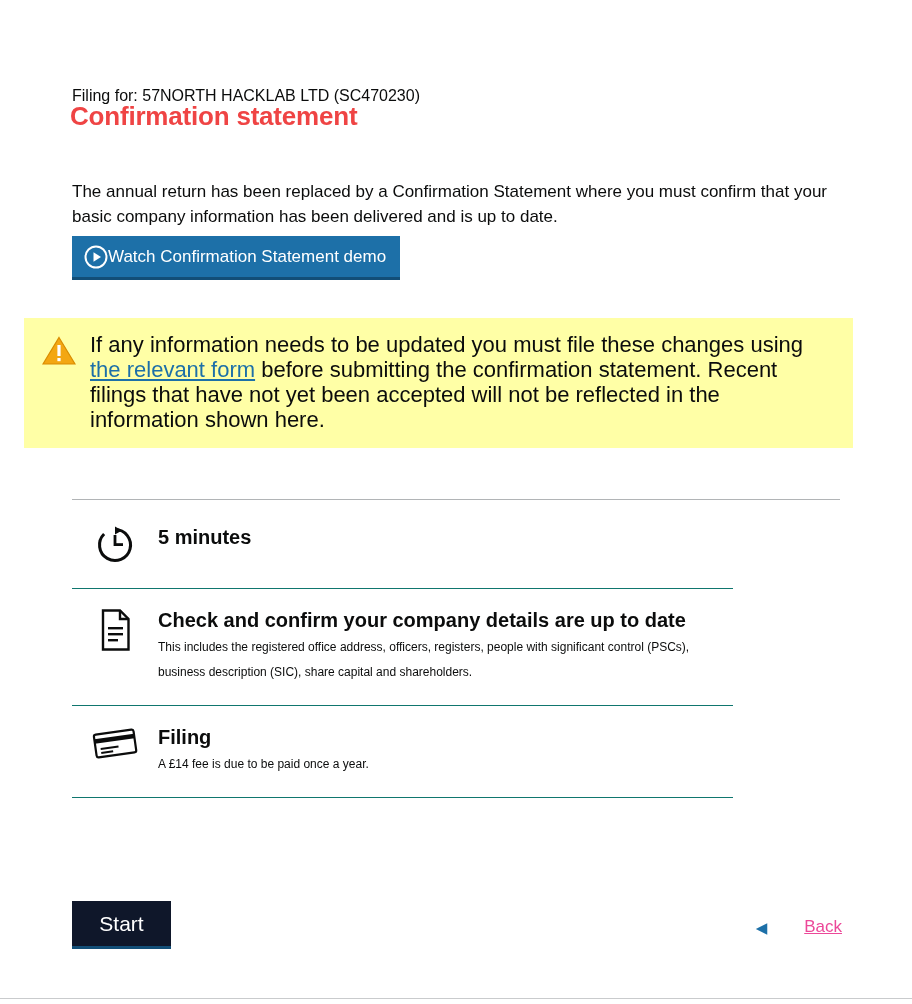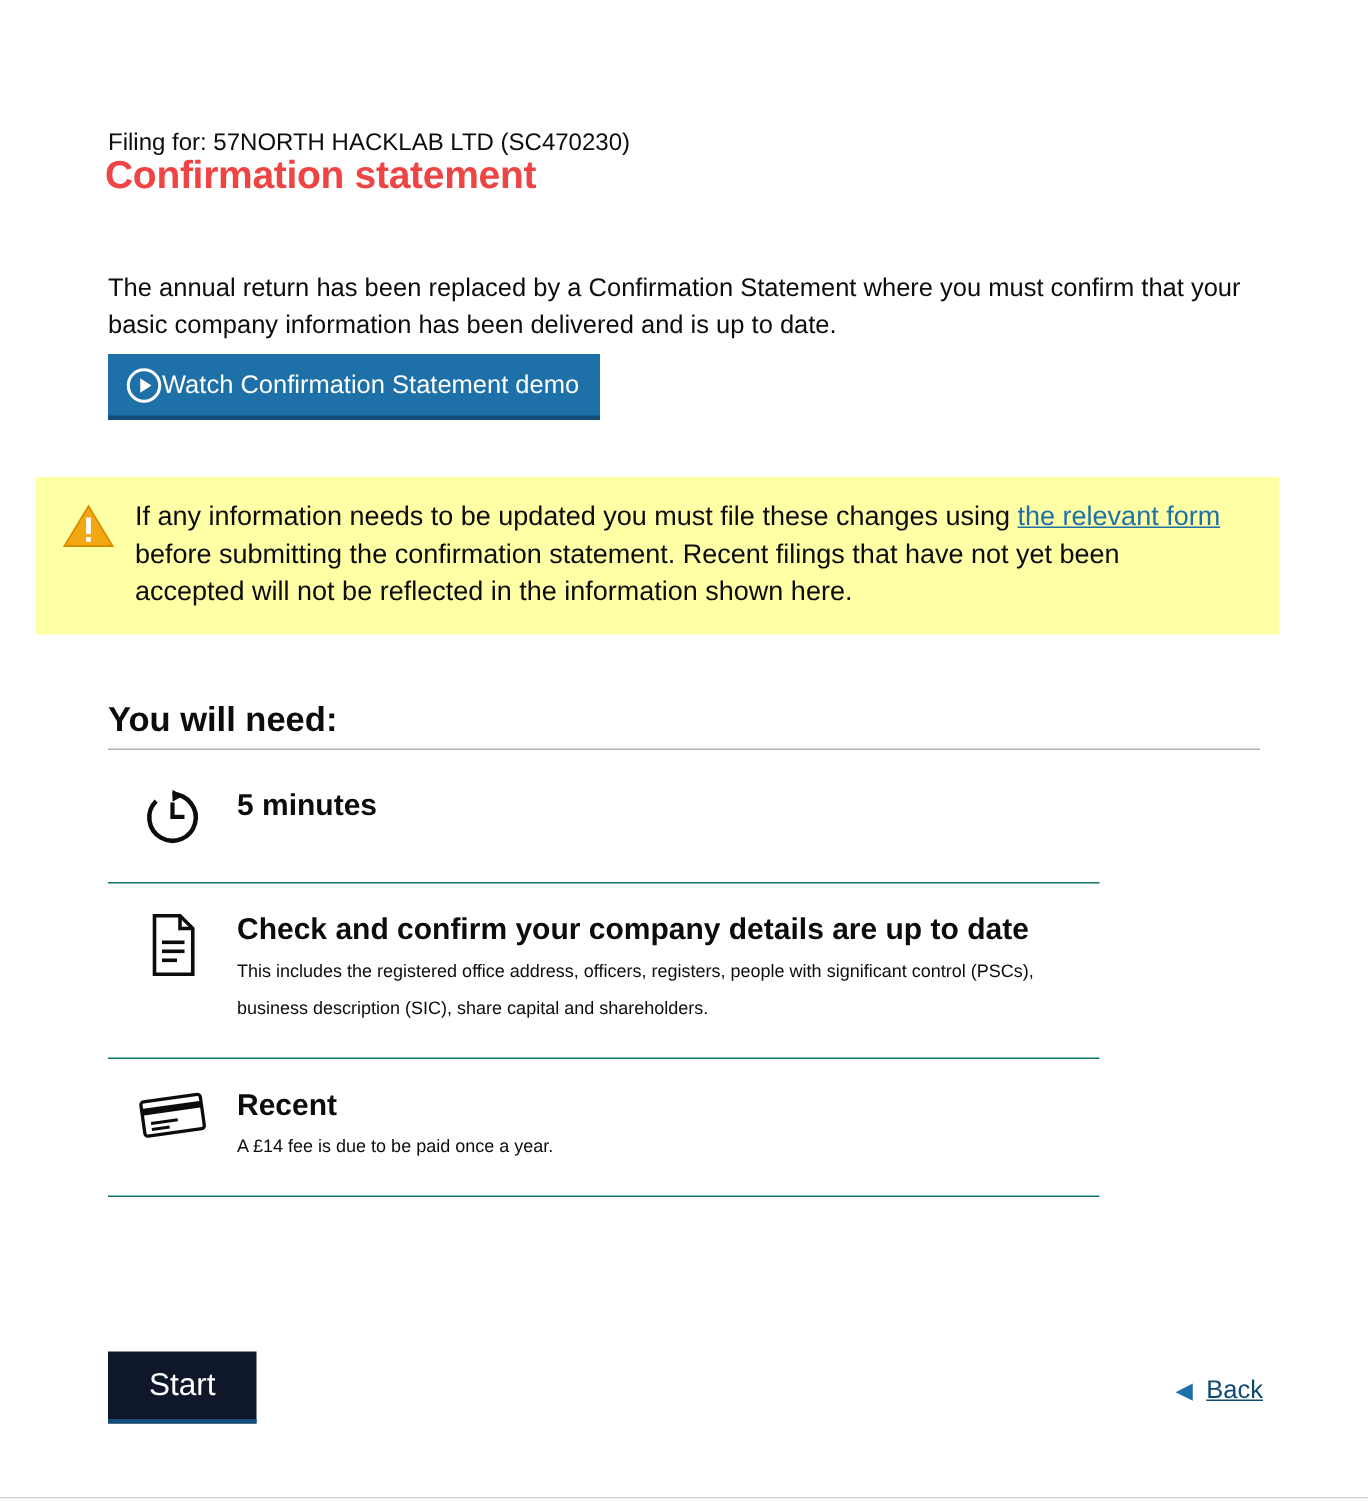--- a/index.html
+++ b/index.html
@@ -91,21 +91,21 @@
     padding: 14px 18px 16px 18px;
   }
   .warning-icon {
     flex: 0 0 36px;
     width: 36px;
     height: 32px;
     margin-top: 4px;
     position: relative;
   }
   .warning-text {
-    font-size: 18px;
+    font-size: 22px;
     line-height: 25px;
     color: #0b0c0c;
     padding-left: 12px;
     max-width: 740px;
   }
   .warning-text a {
     color: #1d70a8;
     text-decoration: underline;
   }
 
@@ -197,22 +197,23 @@
     align-items: center;
     gap: 9px;
     font-size: 17px;
   }
   .back-link .arrow {
     color: #1d70a8;
     font-size: 15px;
     line-height: 15px;
   }
   .back-link a {
-    color: #0c4a6e;
+    color: #ec4899;
     text-decoration: underline;
+    margin-left: 28px;
   }
 
   .footer-rule {
     position: absolute;
     left: 0;
     top: 998px;
     width: 912px;
     height: 1px;
     background: #c9cbcd;
   }
@@ -254,21 +255,20 @@
         <path d="M17 1.5 L33 28 L1 28 Z" fill="#f3a712" stroke="#d98c00" stroke-width="1.2"></path>
         <rect x="15.4" y="9" width="3.2" height="11" fill="#ffffff"></rect>
         <rect x="15.4" y="22" width="3.2" height="3.2" fill="#ffffff"></rect>
       </svg>
     </div>
     <div class="warning-text">
       <span>If any information needs to be updated you must file these changes using </span><a href="#">the relevant form</a><span> before submitting the confirmation statement. Recent filings that have not yet been accepted will not be reflected in the information shown here.</span>
     </div>
   </div>
 
-  <h2 class="need-title">You will need:</h2>
 
   <div class="rule-top"></div>
 
   <div class="need-list">
 
     <div class="need-row first">
       <div class="need-icon">
         <svg width="38" height="38" viewBox="0 0 38 38" aria-hidden="true">
           <path d="M19 3.5 a15.5 15.5 0 1 1 -10.9 4.5" fill="none" stroke="#0b0c0c" stroke-width="3"></path>
           <polygon points="19,0.5 19,8.5 26,4.5" fill="#0b0c0c"></polygon>
@@ -302,21 +302,21 @@
         <svg width="46" height="34" viewBox="0 0 46 34" aria-hidden="true">
           <g transform="rotate(-8 23 17)">
             <rect x="3" y="6" width="40" height="23" rx="2" fill="#ffffff" stroke="#0b0c0c" stroke-width="2.2"></rect>
             <rect x="3" y="10.5" width="40" height="4.5" fill="#0b0c0c"></rect>
             <rect x="8" y="20" width="18" height="2" fill="#0b0c0c"></rect>
             <rect x="8" y="24" width="12" height="2" fill="#0b0c0c"></rect>
           </g>
         </svg>
       </div>
       <div class="need-body">
-        <p class="need-heading big">Recent</p>
+        <p class="need-heading big">Filing</p>
         <p class="need-desc">A £14 fee is due to be paid once a year.</p>
       </div>
     </div>
 
   </div>
 
   <button class="start-button">Start</button>
 
   <div class="back-link">
     <span class="arrow">◀</span>

